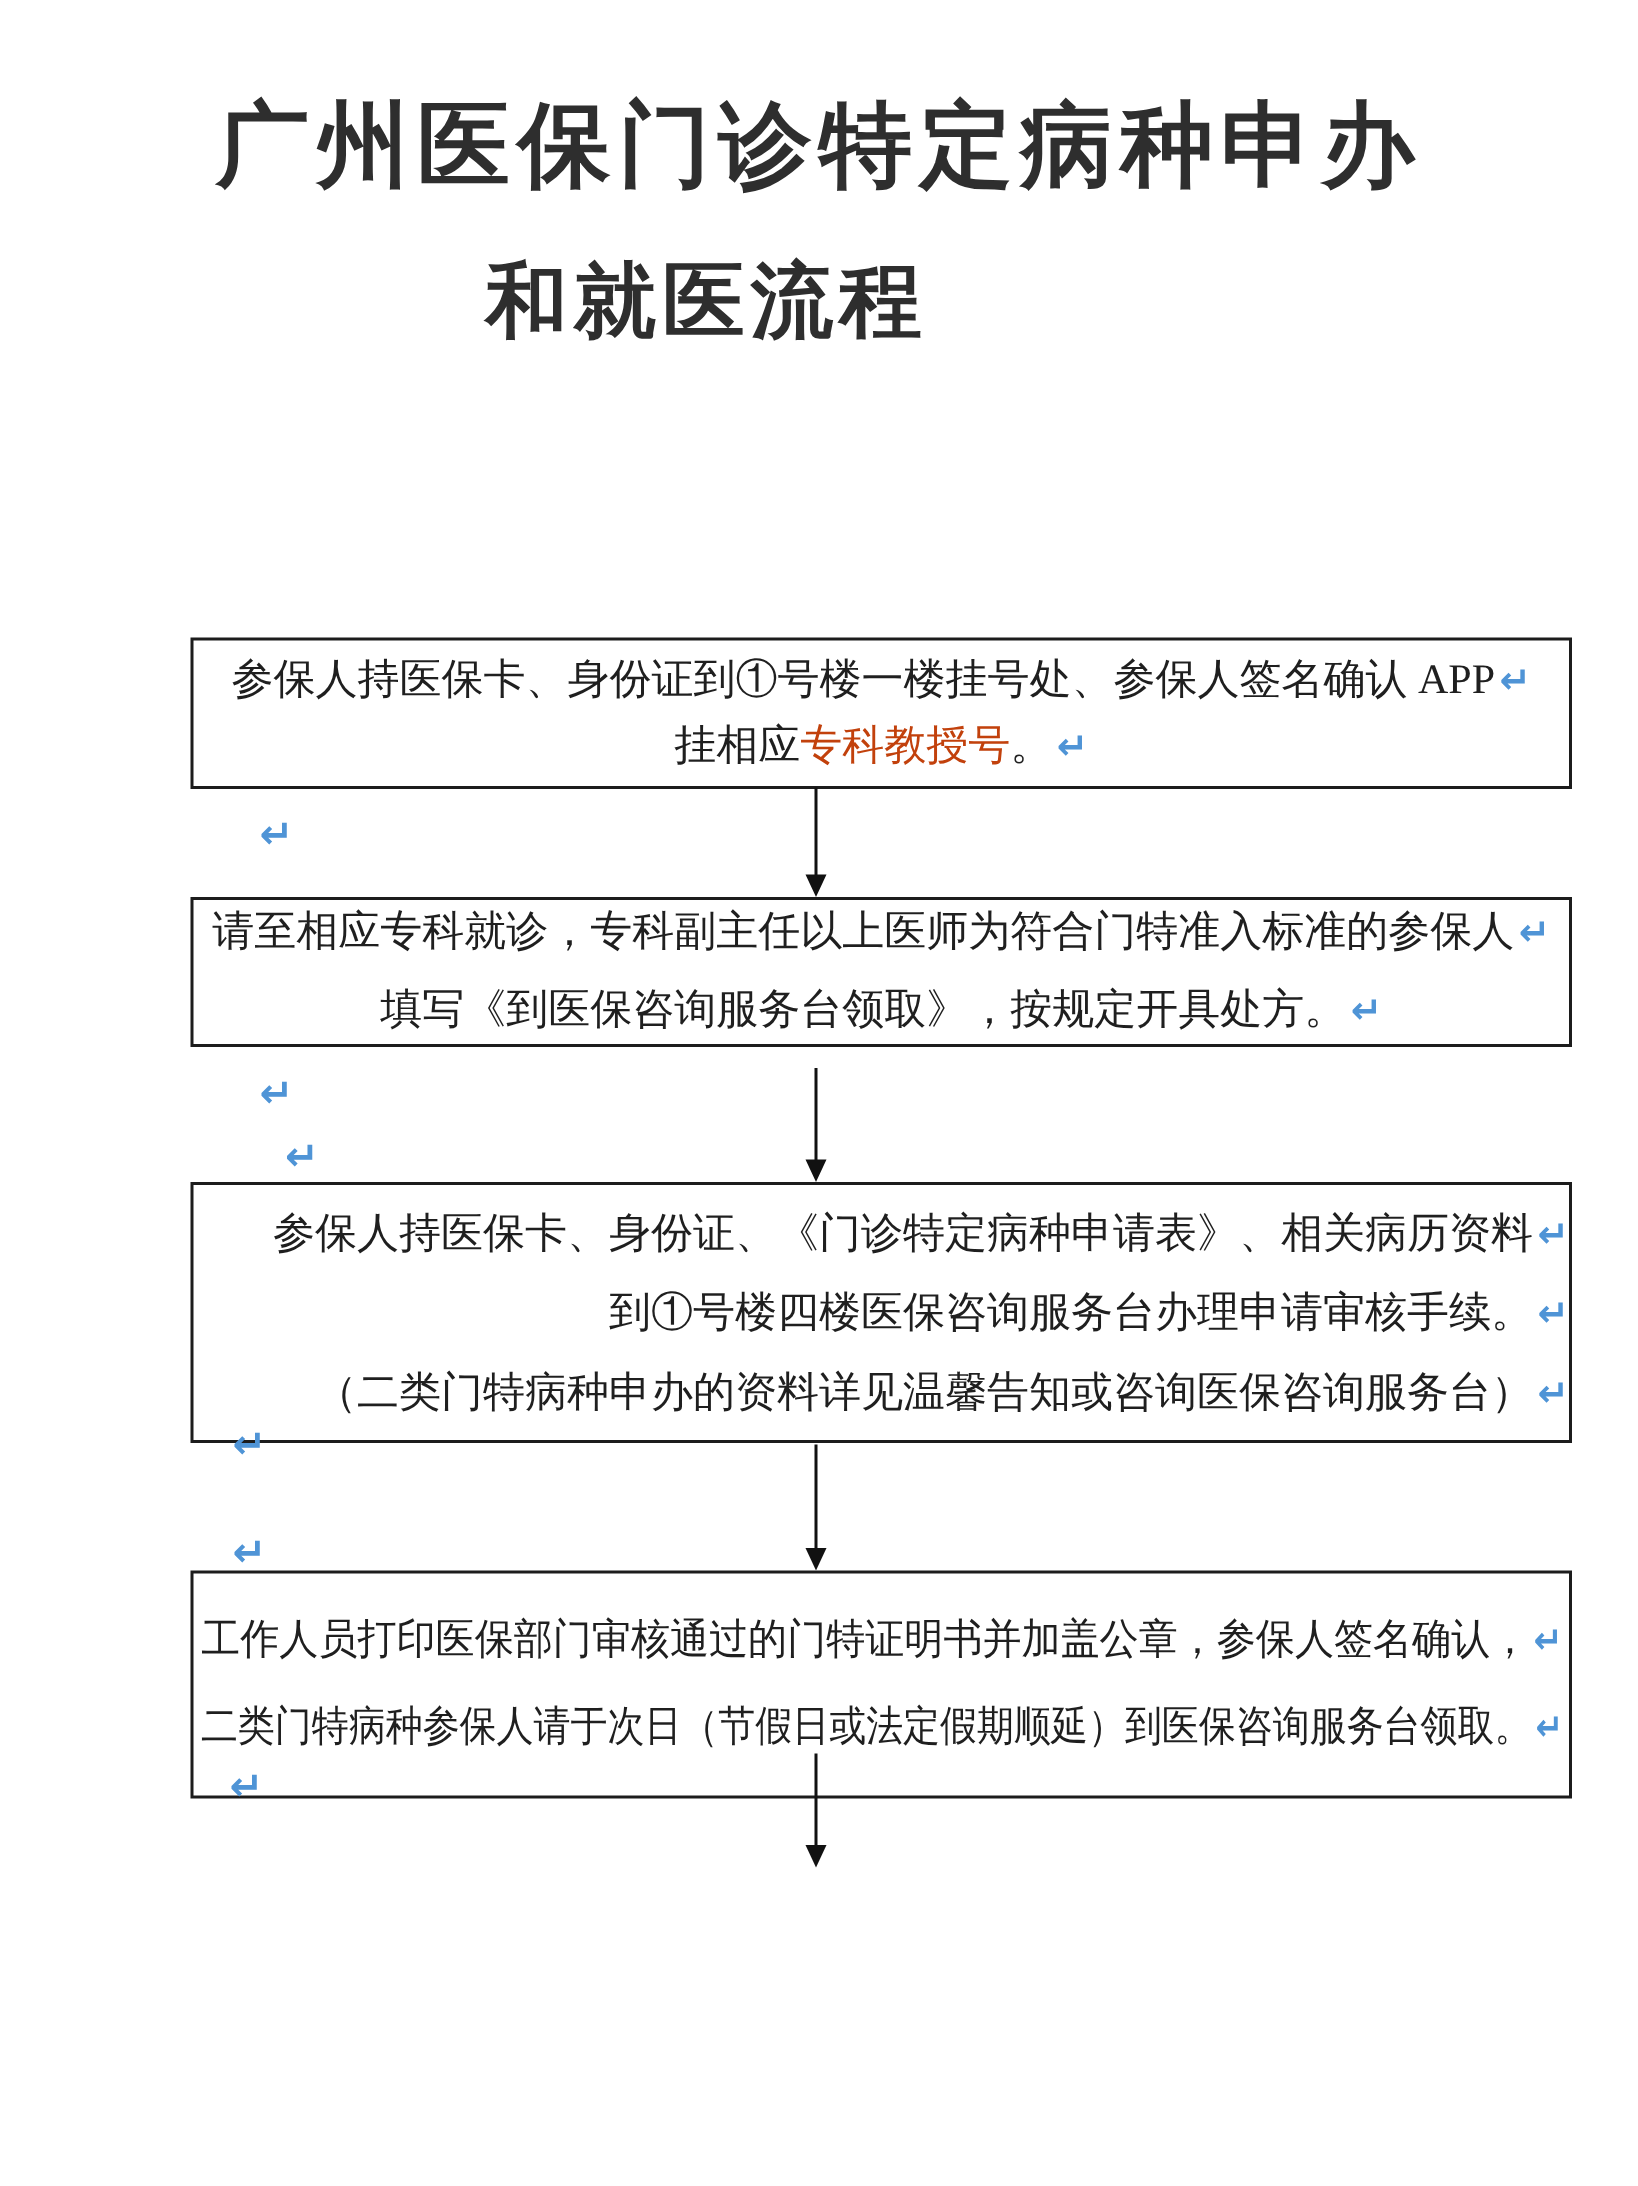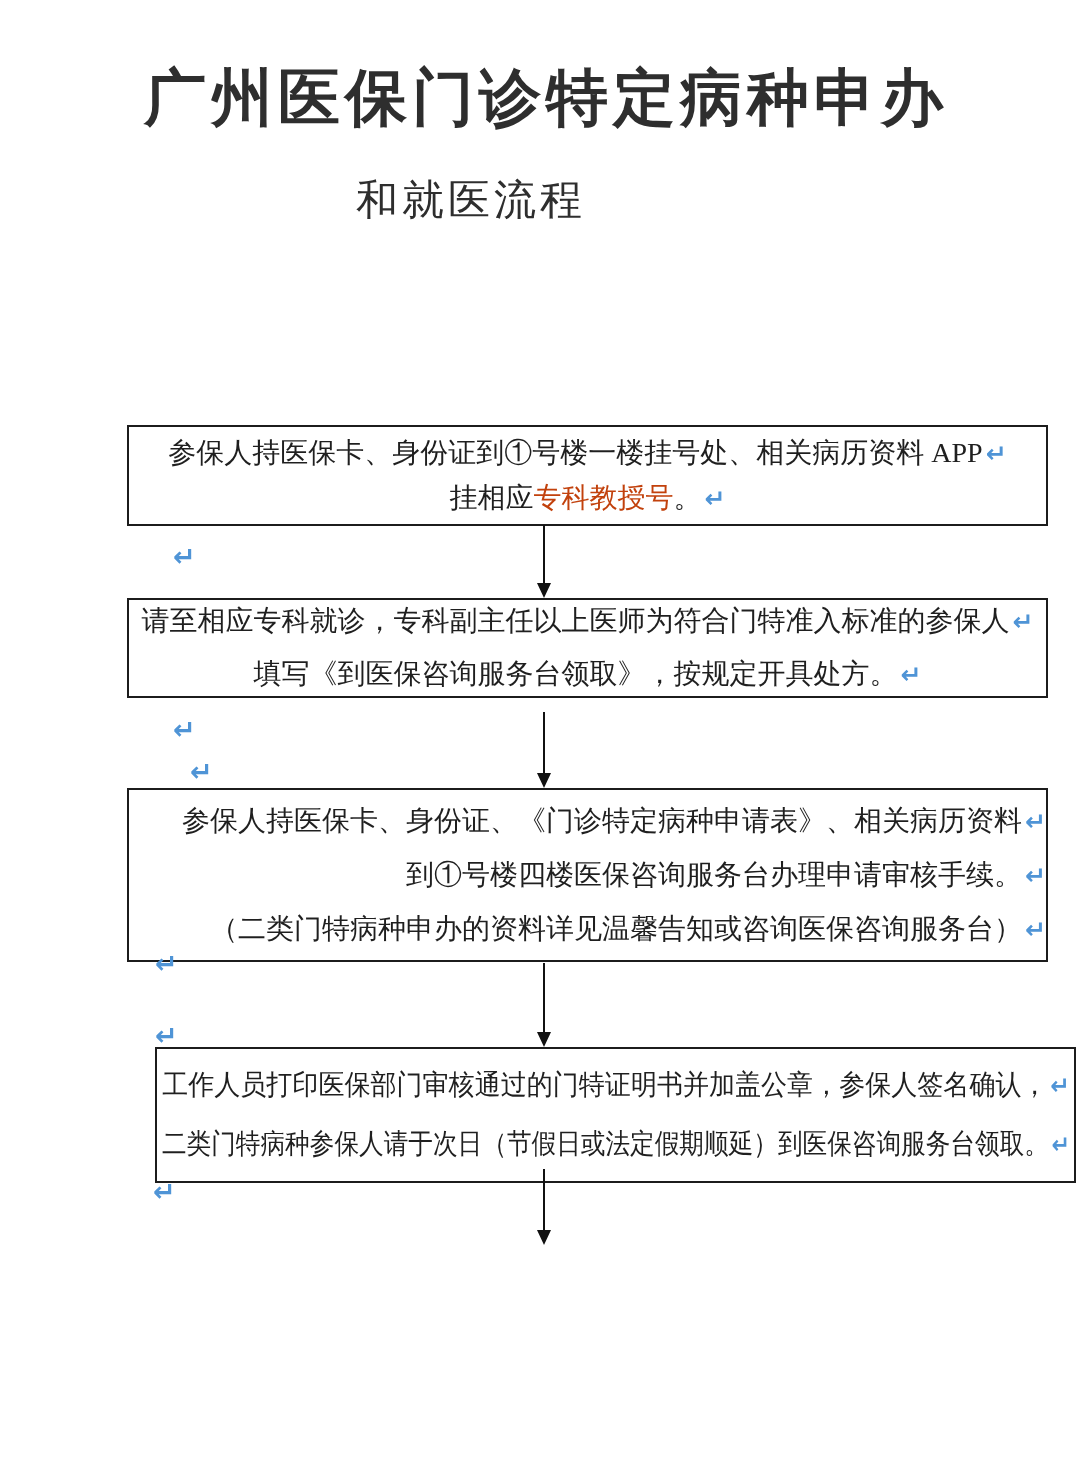--- a/index.html
+++ b/index.html
@@ -26,22 +26,22 @@
   .title-line1 {
     font-size: 62px;
     font-weight: 900;
     letter-spacing: 5px;
     line-height: 72px;
     white-space: nowrap;
   }
   .title-line2 {
     margin-top: 30px;
     margin-right: 150px;
-    font-size: 42px;
-    font-weight: 400;
+    font-size: 55px;
+    font-weight: 700;
     letter-spacing: 4px;
     line-height: 72px;
     white-space: nowrap;
   }
 
   
   .flow-box {
     position: absolute;
     left: 127px;
     width: 921px;
@@ -51,21 +51,21 @@
     display: flex;
     flex-direction: column;
     justify-content: center;
     align-items: center;
     color: #1f1f1f;
     font-size: 28px;
   }
   .box-1 { top: 425px;  height: 101px; }
   .box-2 { top: 598px;  height: 100px; }
   .box-3 { top: 788px;  height: 174px; align-items: flex-end; }
-  .box-4 { top: 1047px; height: 136px; margin-left: 28px; }
+  .box-4 { top: 1047px; height: 152px; }
   .box-5 { top: 1245px; height: 130px; }
 
   .line {
     display: block;
     white-space: nowrap;
     text-align: center;
     transform-origin: 50% 50%;
   }
   .box-1 .line { line-height: 44px; }
   .box-2 .line { line-height: 52px; }
@@ -136,21 +136,21 @@
 <body>
 
 <div class="page">
 
   <div class="title-block">
     <div class="title-line1">广州医保门诊特定病种申办</div>
     <div class="title-line2">和就医流程</div>
   </div>
 
   <div class="flow-box box-1">
-    <div class="line"><span>参保人持医保卡、身份证到①号楼一楼挂号处、相关病历资料 APP</span><span class="pmark-inline">↵</span></div>
+    <div class="line"><span>参保人持医保卡、身份证到①号楼一楼挂号处、参保人签名确认 APP</span><span class="pmark-inline">↵</span></div>
     <div class="line"><span>挂相应</span><span class="red-text">专科教授号</span><span>。</span><span class="pmark-inline">↵</span></div>
   </div>
 
   <div class="arrow arrow-1">
       <div class="shaft"></div>
       <div class="head"></div>
     </div>
   <span class="pmark-float pm-g1">↵</span>
 
   <div class="flow-box box-2">

